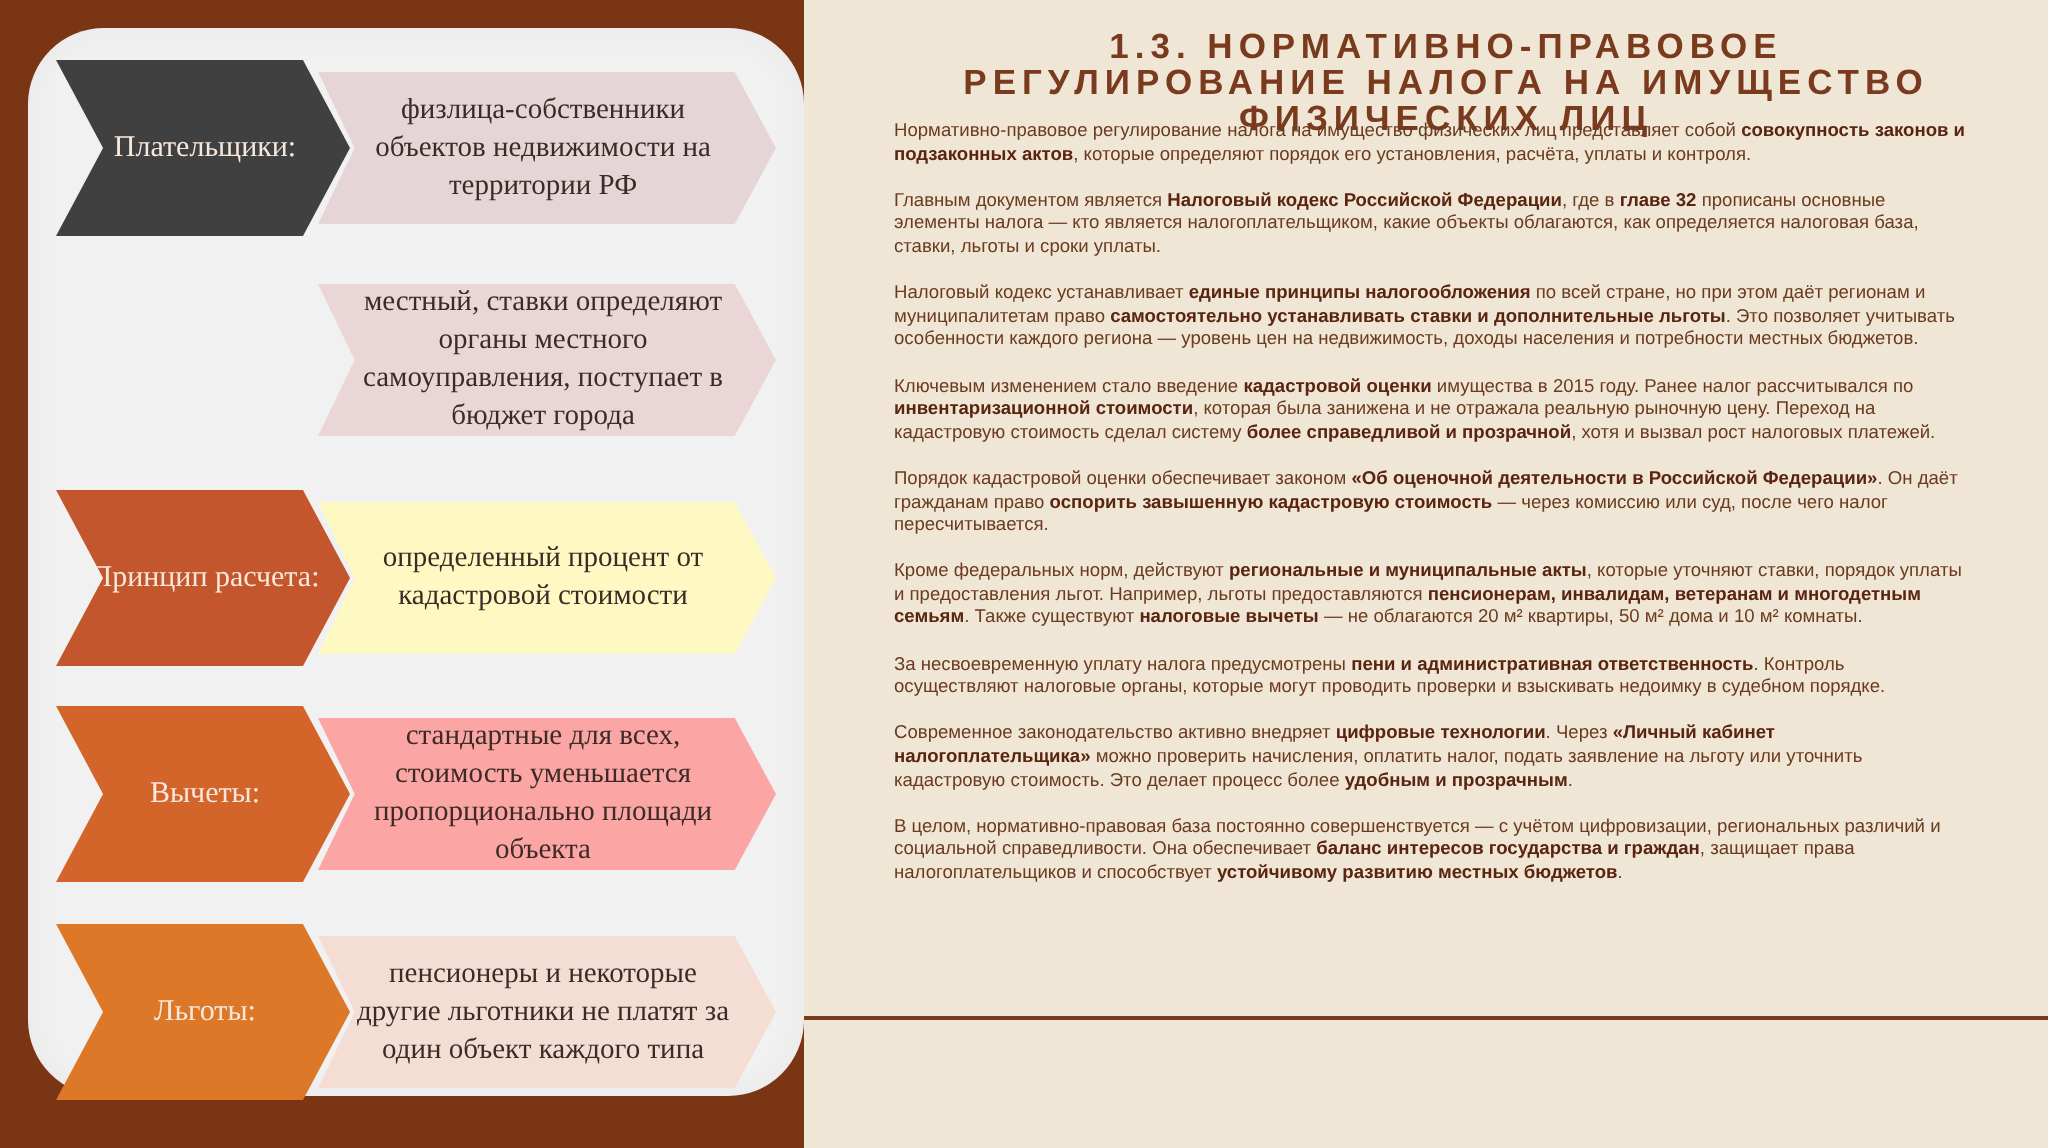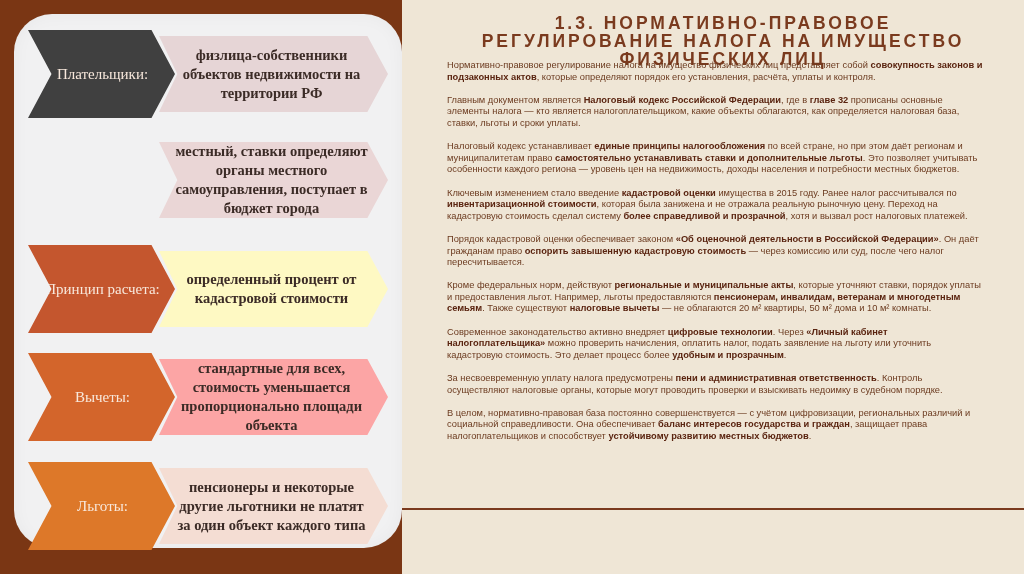--- a/index.html
+++ b/index.html
@@ -6,21 +6,21 @@
   body { width:1024px; height:574px; position:relative; overflow:hidden; background:#efe6d6; font-family:"Liberation Sans", sans-serif; }
   .left-frame { position:absolute; left:0; top:0; width:402px; height:574px; background:#7a3614; }
   .card { position:absolute; left:14px; top:14px; width:388px; height:534px; background:#f1f1f2; border-radius:38px; box-shadow: inset 0 0 18px rgba(0,0,0,0.04); }
   .row { position:absolute; left:28px; width:360px; height:88px; }
   .chev { position:absolute; left:0; top:0; width:147px; height:88px;
           clip-path: polygon(0 0, 84% 0, 100% 50%, 84% 100%, 0 100%, 16% 50%);
           display:flex; align-items:center; justify-content:center; padding-left:12px; box-sizing:border-box; }
   .chev span { font-family:"Liberation Serif", serif; font-size:15px; color:#f8e8dc; text-align:center; padding-right:10px; }
   .arrow { position:absolute; left:131px; top:6px; width:229px; height:76px;
            clip-path: polygon(0 0, 91% 0, 100% 50%, 91% 100%, 0 100%, 8% 50%);
-           display:flex; align-items:center; justify-content:center; box-sizing:border-box; padding-left:14px; padding-right:18px;font-weight:bold; }
+           display:flex; align-items:center; justify-content:center; box-sizing:border-box; padding-left:14px; padding-right:18px; }
   .arrow span { font-family:"Liberation Serif", serif; font-size:14.5px; line-height:19px; color:#3b2b26; text-align:center; }
   .right { position:absolute; left:402px; top:0; width:622px; height:574px; background:#efe6d6; }
   .title { position:absolute; left:420px; top:14px; width:606px; text-align:center; color:#7a3a1e; font-weight:bold; font-size:17.5px; letter-spacing:3px; line-height:18px; }
   .body-text { position:absolute; left:447px; top:60px; width:540px; color:#6b3a1f; font-size:9.3px; line-height:11.6px; }
   .body-text p { margin:0 0 11.6px 0; }
   .body-text b { color:#5a2410; }
   .rule { position:absolute; left:402px; top:508px; width:622px; height:2px; background:#7a3a1e; }
 </style>
 </head>
 <body>
@@ -75,18 +75,18 @@
   <div>ФИЗИЧЕСКИХ ЛИЦ</div>
 </div>
 
 <div class="body-text" id="body-text">
     <p><span>Нормативно-правовое регулирование налога на имущество физических лиц представляет собой </span><b>совокупность законов и подзаконных актов</b><span>, которые определяют порядок его установления, расчёта, уплаты и контроля.</span></p>
     <p><span>Главным документом является </span><b>Налоговый кодекс Российской Федерации</b><span>, где в </span><b>главе 32</b><span> прописаны основные элементы налога — кто является налогоплательщиком, какие объекты облагаются, как определяется налоговая база, ставки, льготы и сроки уплаты.</span></p>
     <p><span>Налоговый кодекс устанавливает </span><b>единые принципы налогообложения</b><span> по всей стране, но при этом даёт регионам и муниципалитетам право </span><b>самостоятельно устанавливать ставки и дополнительные льготы</b><span>. Это позволяет учитывать особенности каждого региона — уровень цен на недвижимость, доходы населения и потребности местных бюджетов.</span></p>
     <p><span>Ключевым изменением стало введение </span><b>кадастровой оценки</b><span> имущества в 2015 году. Ранее налог рассчитывался по </span><b>инвентаризационной стоимости</b><span>, которая была занижена и не отражала реальную рыночную цену. Переход на кадастровую стоимость сделал систему </span><b>более справедливой и прозрачной</b><span>, хотя и вызвал рост налоговых платежей.</span></p>
     <p><span>Порядок кадастровой оценки обеспечивает законом </span><b>«Об оценочной деятельности в Российской Федерации»</b><span>. Он даёт гражданам право </span><b>оспорить завышенную кадастровую стоимость</b><span> — через комиссию или суд, после чего налог пересчитывается.</span></p>
     <p><span>Кроме федеральных норм, действуют </span><b>региональные и муниципальные акты</b><span>, которые уточняют ставки, порядок уплаты и предоставления льгот. Например, льготы предоставляются </span><b>пенсионерам, инвалидам, ветеранам и многодетным семьям</b><span>. Также существуют </span><b>налоговые вычеты</b><span> — не облагаются 20 м² квартиры, 50 м² дома и 10 м² комнаты.</span></p>
+    <p><span>За несвоевременную уплату налога предусмотрены </span><b>пени и административная ответственность</b><span>. Контроль осуществляют налоговые органы, которые могут проводить проверки и взыскивать недоимку в судебном порядке.</span></p>
     <p><span>Современное законодательство активно внедряет </span><b>цифровые технологии</b><span>. Через </span><b>«Личный кабинет налогоплательщика»</b><span> можно проверить начисления, оплатить налог, подать заявление на льготу или уточнить кадастровую стоимость. Это делает процесс более </span><b>удобным и прозрачным</b><span>.</span></p>
-    <p><span>За несвоевременную уплату налога предусмотрены </span><b>пени и административная ответственность</b><span>. Контроль осуществляют налоговые органы, которые могут проводить проверки и взыскивать недоимку в судебном порядке.</span></p>
     <p><span>В целом, нормативно-правовая база постоянно совершенствуется — с учётом цифровизации, региональных различий и социальной справедливости. Она обеспечивает </span><b>баланс интересов государства и граждан</b><span>, защищает права налогоплательщиков и способствует </span><b>устойчивому развитию местных бюджетов</b><span>.</span></p>
   </div>
 
 <div class="rule"></div>
 
 </body></html>

